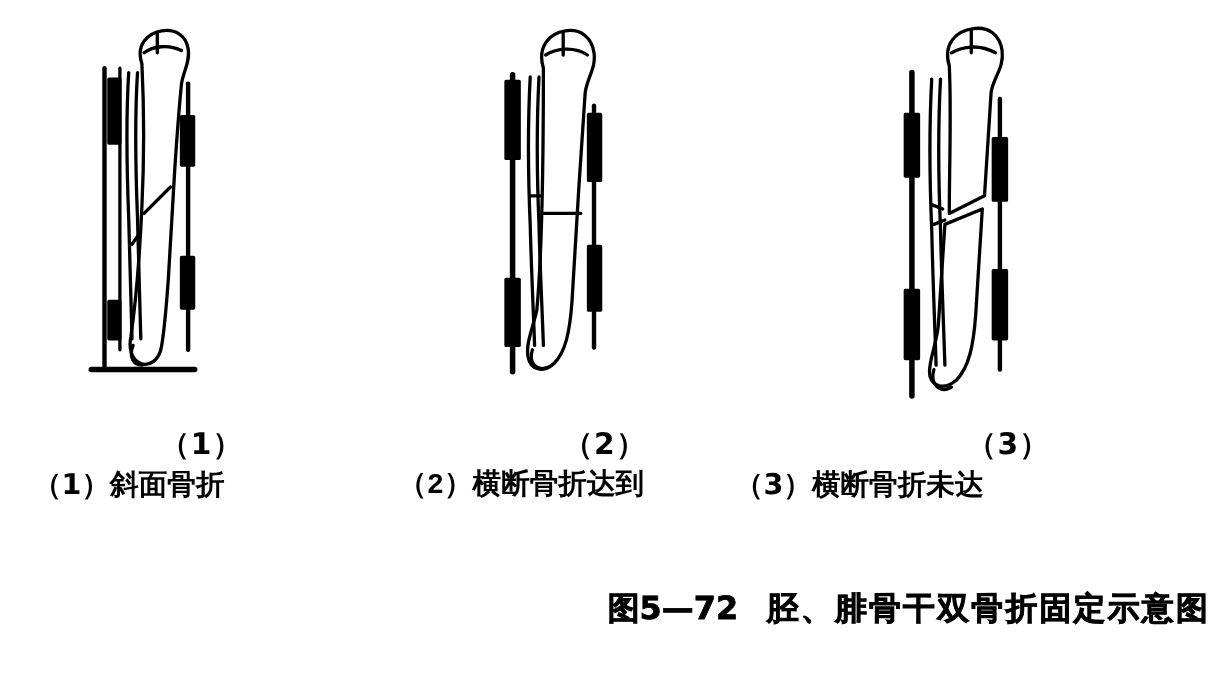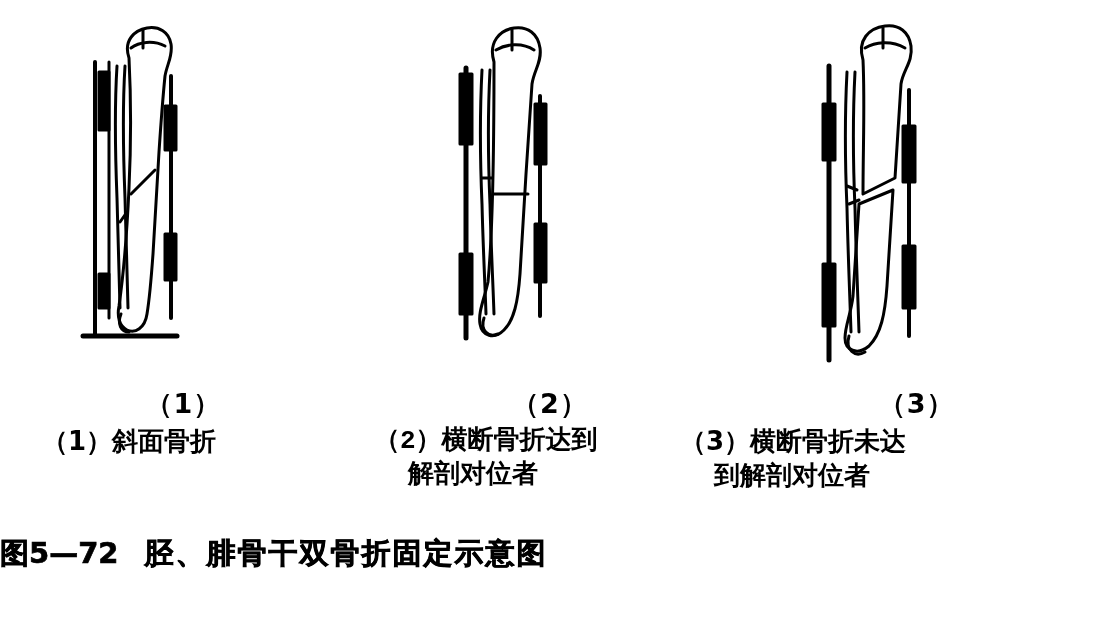--- a/index.html
+++ b/index.html
@@ -51,21 +51,20 @@
     letter-spacing: 1px;
     font-family: "DejaVu Sans", "Liberation Sans", sans-serif;
   }
   .captions {
     position: absolute;
     top: 424px;
     left: 0;
     width: 996px;
     height: 90px;
     display: flex;
-    margin-left: 12px;
   }
   .caption {
     flex: 1 1 33.33%;
     position: relative;
   }
   .caption-text {
     font-size: 26px;
     font-weight: bold;
     line-height: 34px;
     font-family: "DejaVu Sans", "Liberation Sans", sans-serif;
@@ -95,21 +94,21 @@
   }
   .cap3 .caption-text .indent {
     display: block;
     padding-left: 34px;
   }
   .figure-title {
     position: absolute;
     top: 534px;
     left: 0;
     width: 1100px;
-    text-align: left;
+    text-align: right;
     font-size: 29px;
     font-weight: bold;
     letter-spacing: 2px;
     -webkit-text-stroke: 0.7px #000;
     font-family: "DejaVu Sans", "Liberation Sans", sans-serif;
   }
   .figure-title .num {
     letter-spacing: 0px;
   }
   .figure-title .gap {
@@ -248,27 +247,25 @@
 
   <div class="captions">
     <div class="caption cap1">
       <div class="caption-text">
         <span>（1）斜面骨折</span>
       </div>
     </div>
     <div class="caption cap2">
       <div class="caption-text">
         <span>（2）横断骨折达到</span>
-        <span class="indent">解剖对位者</span>
       </div>
     </div>
     <div class="caption cap3">
       <div class="caption-text">
         <span>（3）横断骨折未达</span>
-        <span class="indent">到解剖对位者</span>
       </div>
     </div>
   </div>
 
   <div class="figure-title">
     <span class="num">图5—72</span><span class="gap"></span><span>胫、腓骨干双骨折固定示意图</span>
   </div>
 
 </div>
 

